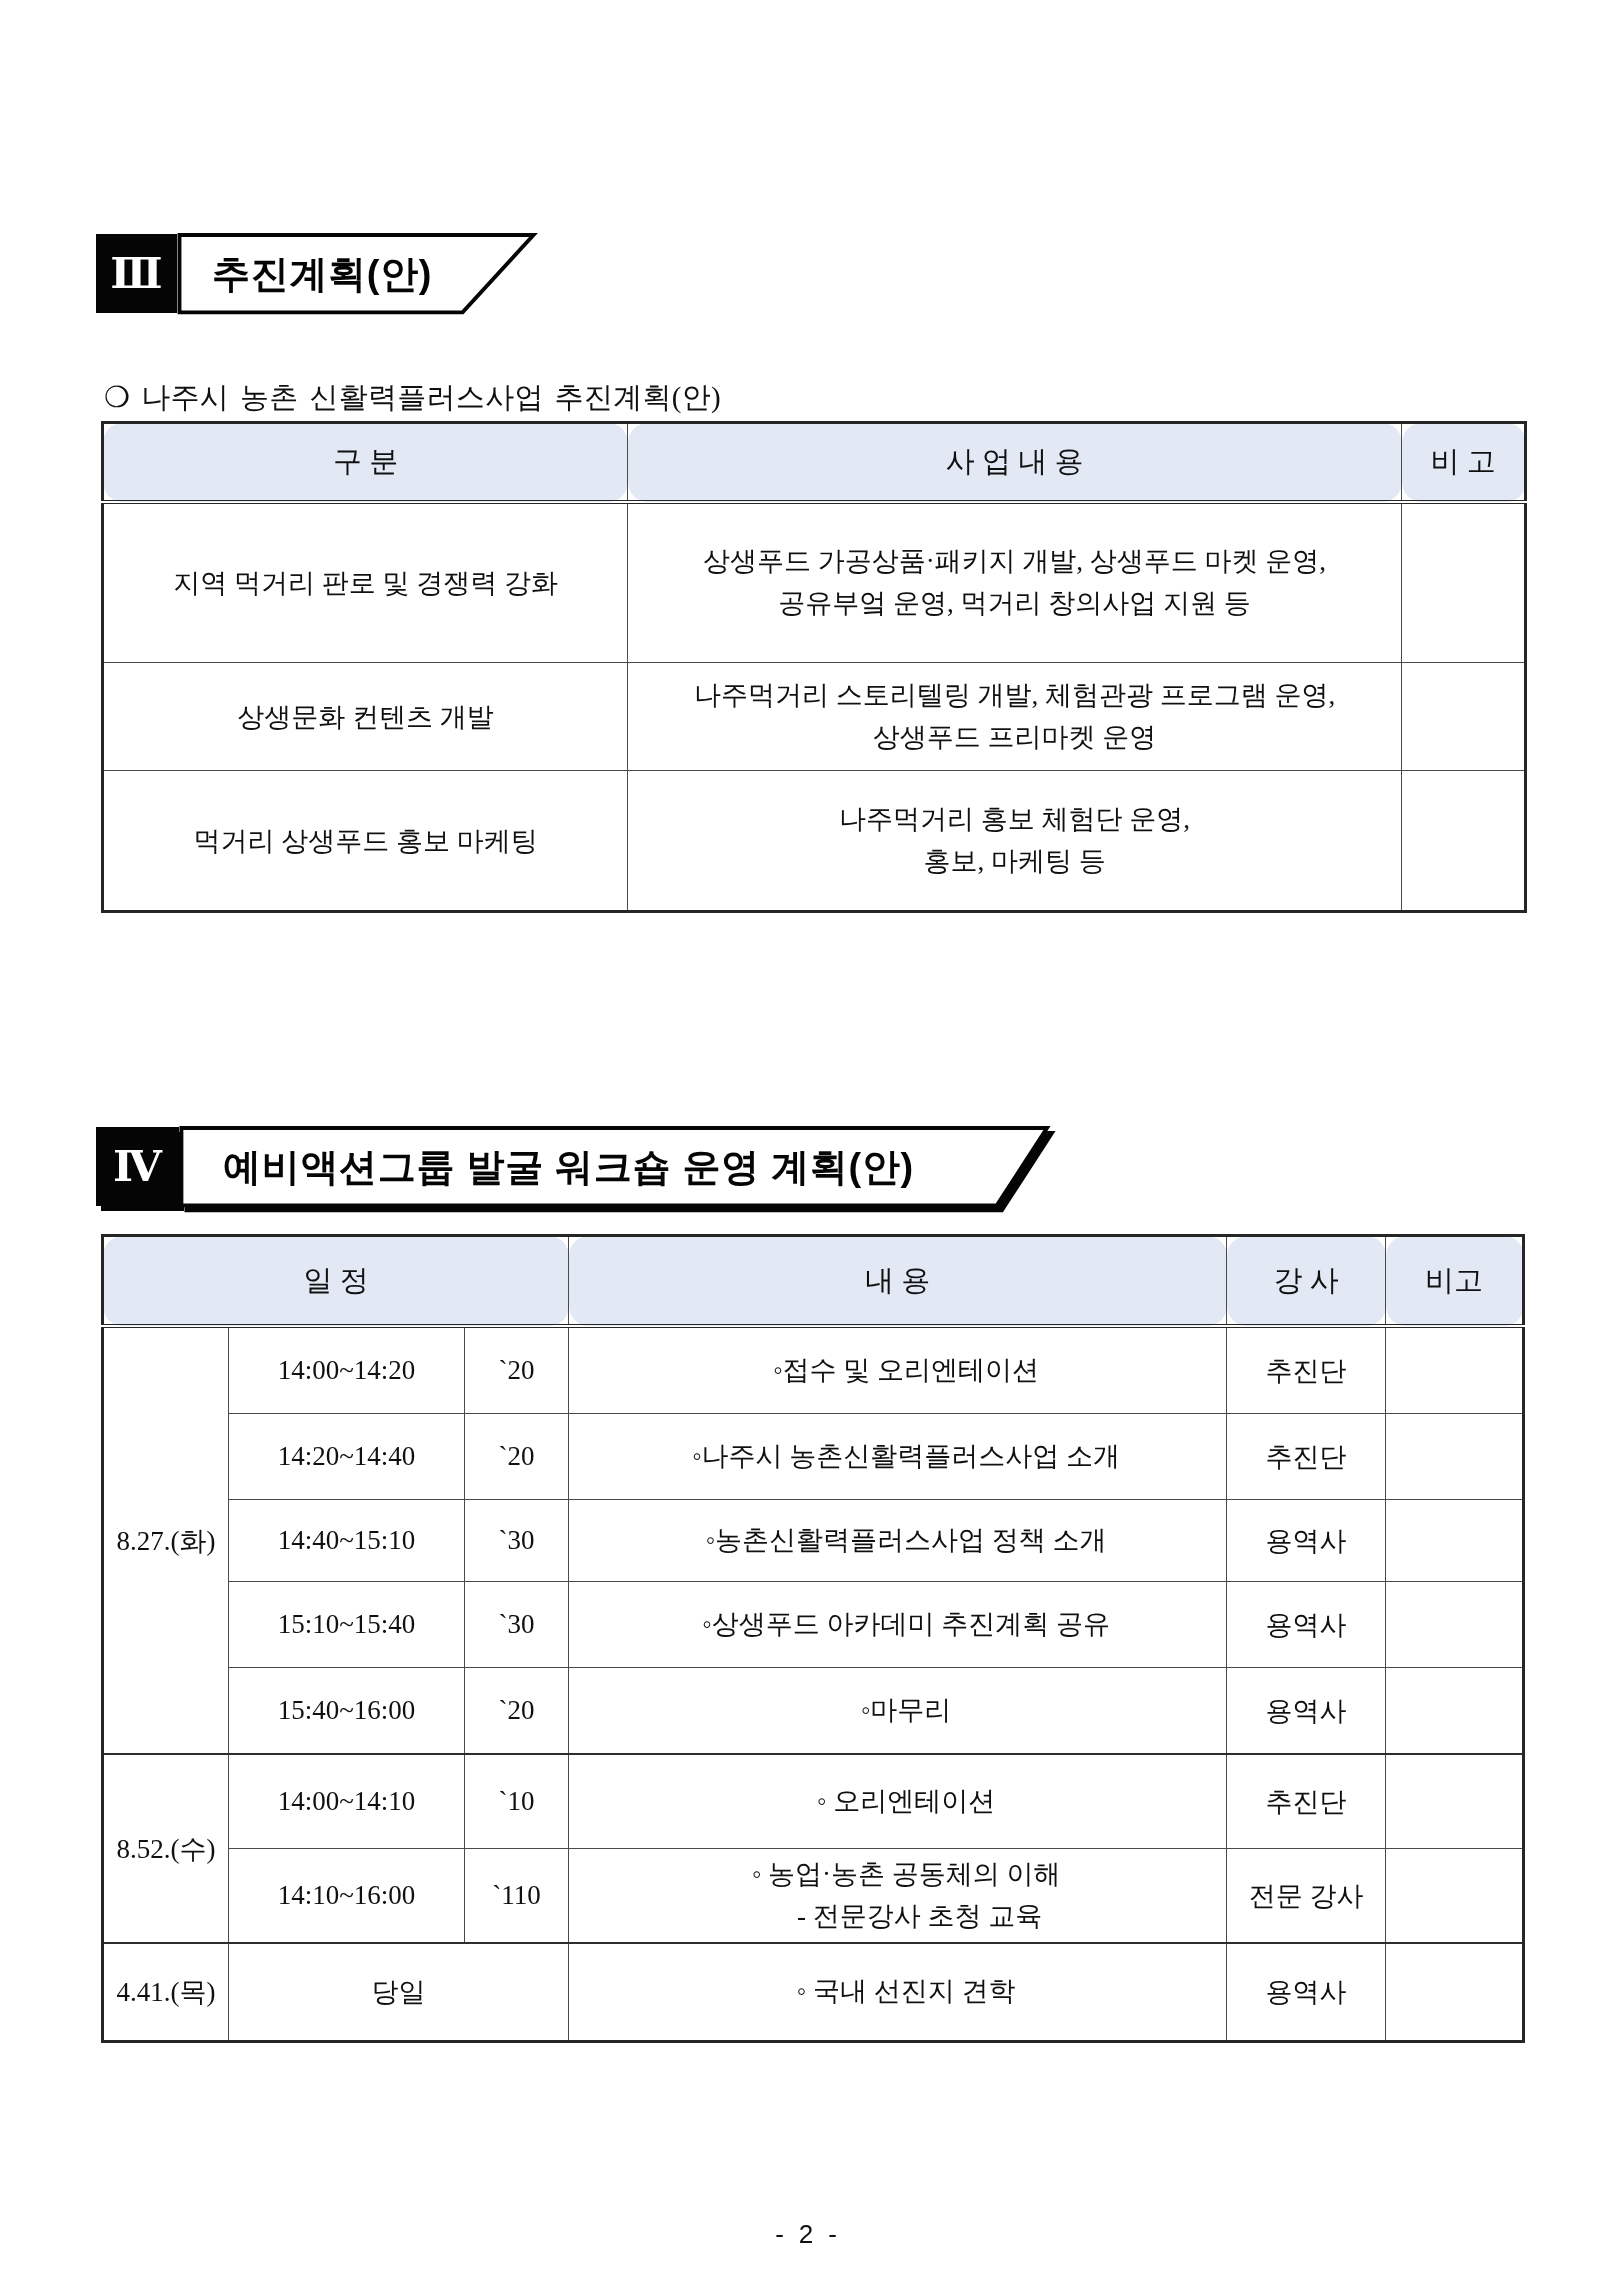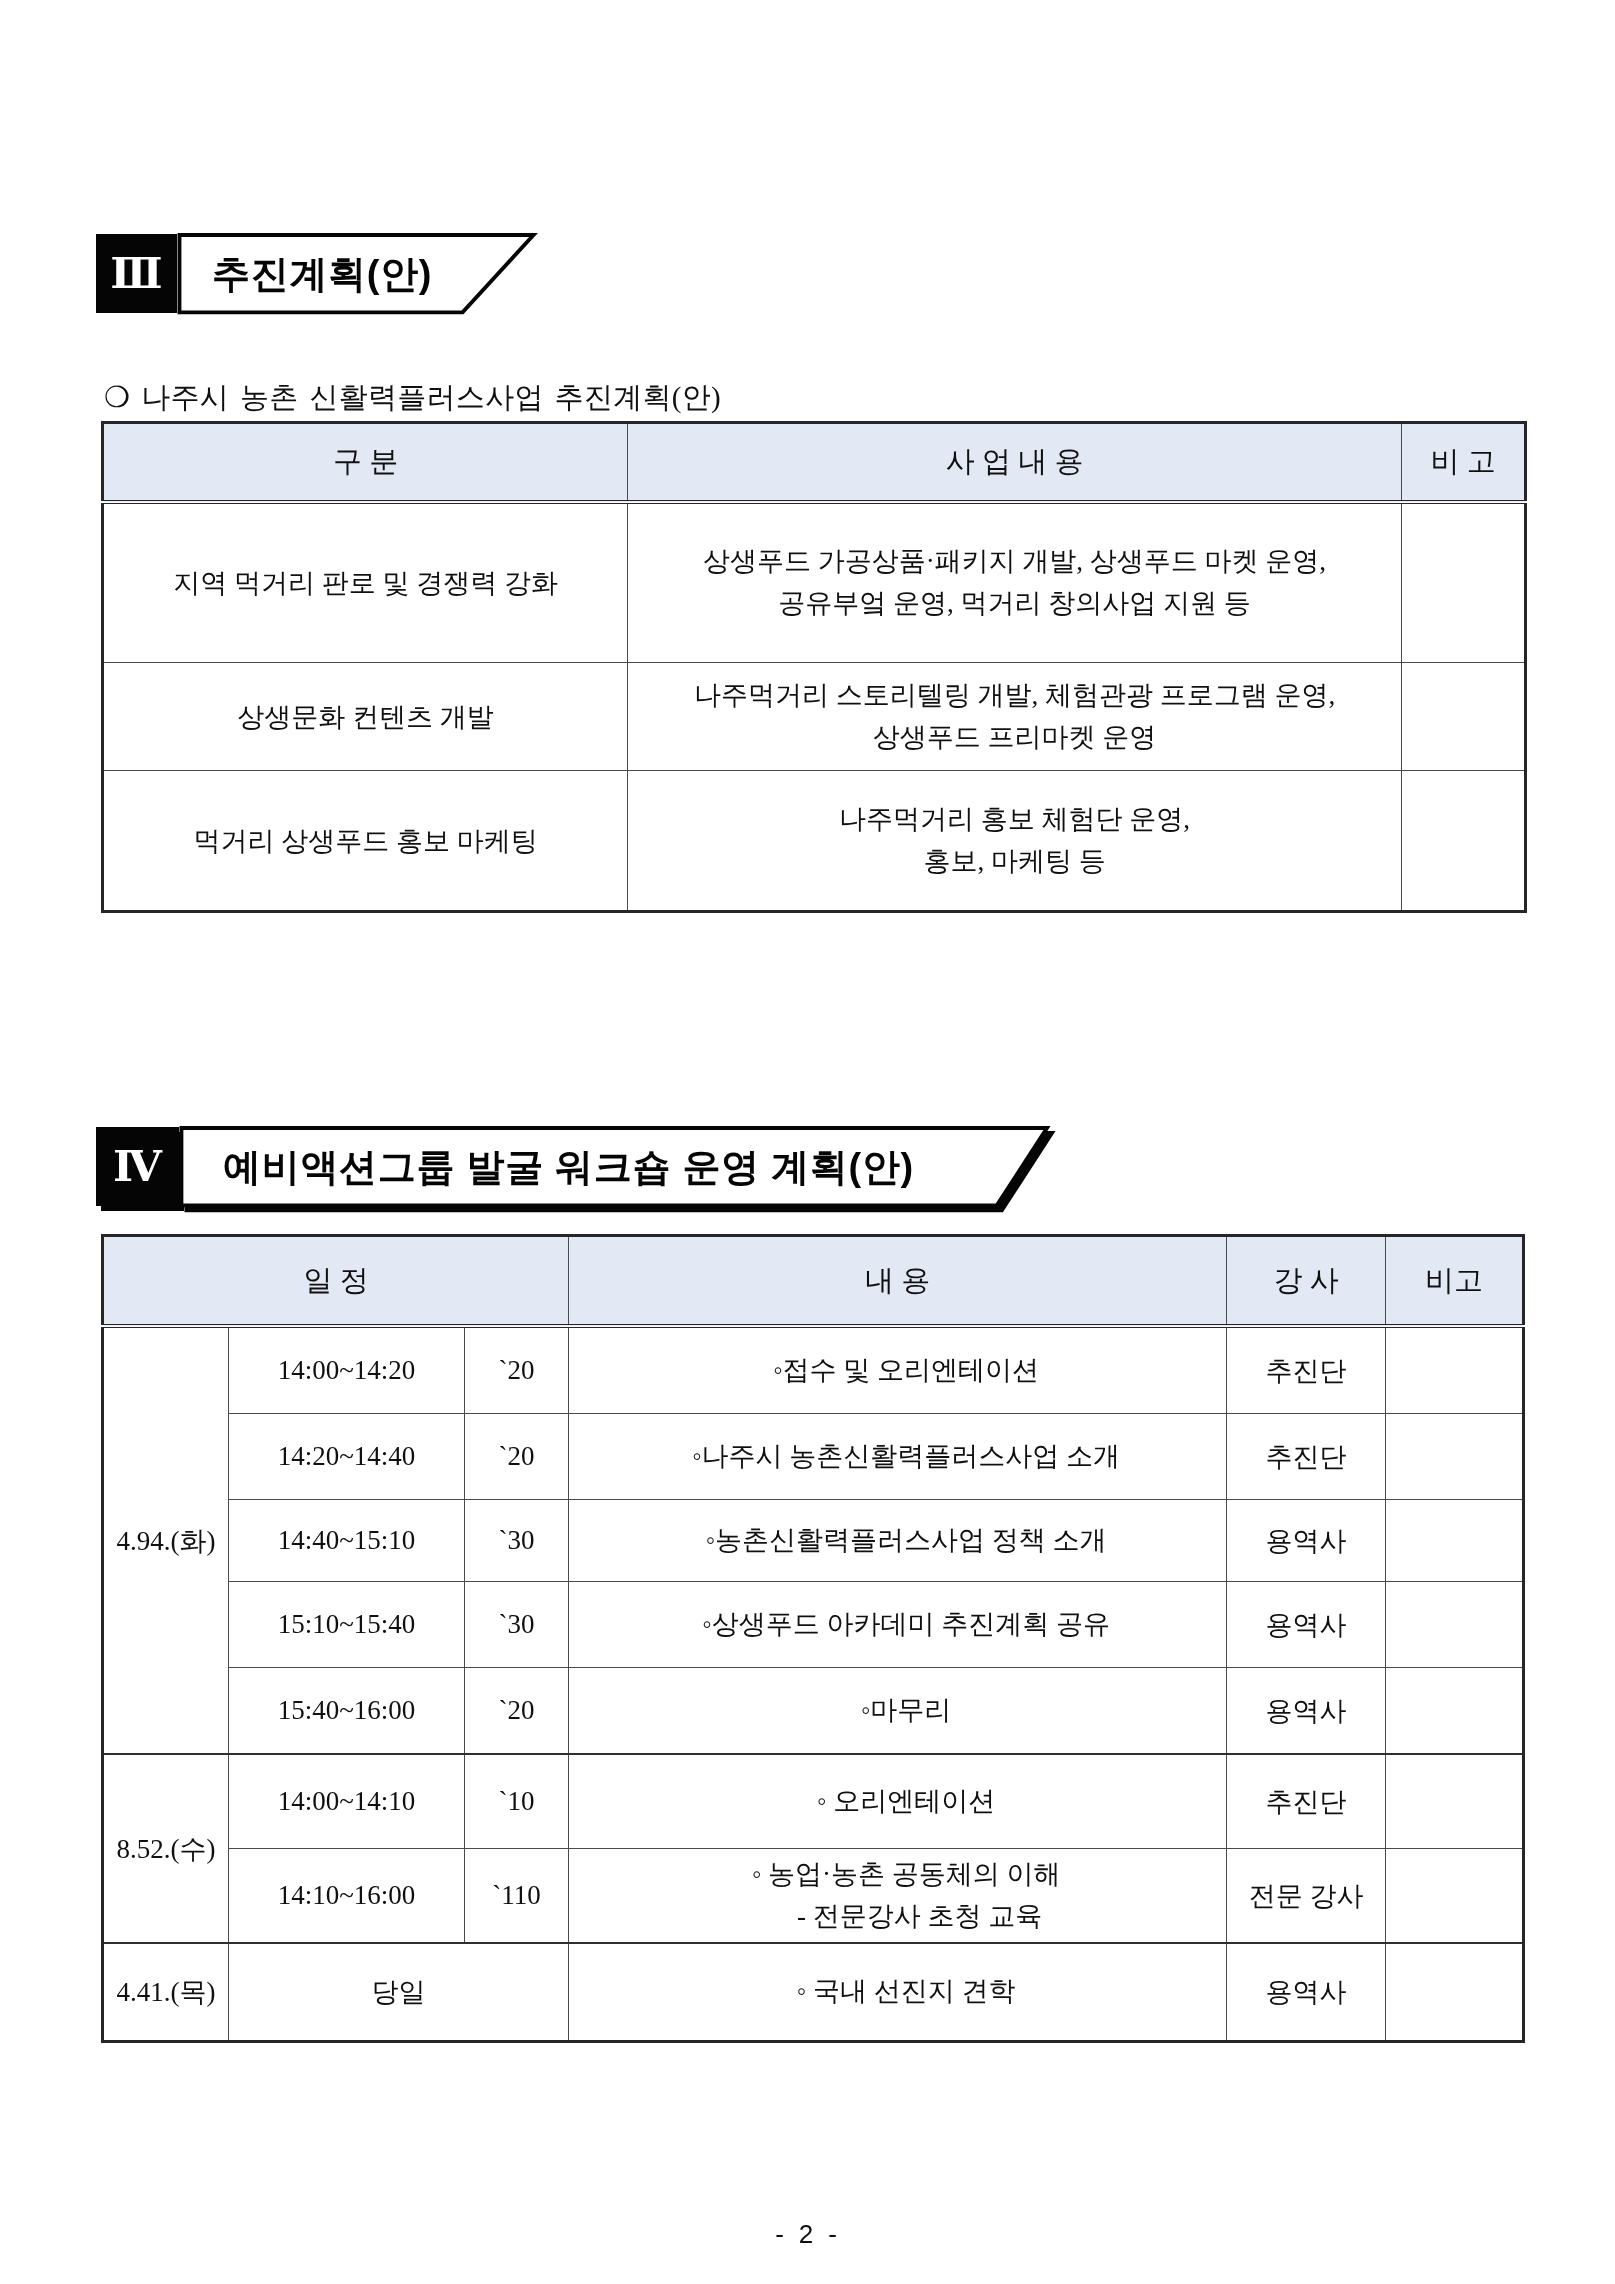--- a/index.html
+++ b/index.html
@@ -58,20 +58,21 @@
   }
   table.doc-table th, table.doc-table td {
     border:1.3px solid #4a4a4a;
     padding:0; vertical-align:middle;
     text-align:center;
   }
   table.doc-table th {
     background:#e2e9f4;
     font-weight:normal; font-size:29px;
     border-bottom:4.6px double #262626;
+    border-radius:20px;
   }
   #t1 { top:421px; font-size:27px; }
   #t2 { top:1234px; font-size:27px; }
 
   #t1 tr.hr  th { height:76px; }
   #t1 tr.r1 td { height:126px; }
   #t1 tr.r2 td { height:158px; }
   #t1 tr.r3 td { height:107px; }
   #t1 tr.r4 td { height:139px; }
 
@@ -176,21 +177,21 @@
     </colgroup>
     <tbody>
         <tr class="hr">
       <th colspan="3">일  정</th>
       <th>내  용</th>
       <th>강 사</th>
       <th>비고</th>
     </tr>
 
     <tr class="sa">
-      <td class="date" rowspan="5">4.94.(화)</td>
+      <td class="date" rowspan="5">8.27.(화)</td>
       <td class="time">14:00~14:20</td>
       <td class="dur">`20</td>
       <td class="cont">
         <span class="ln">◦접수 및 오리엔테이션</span>
       </td>
       <td class="lect">추진단</td>
       <td class="note"></td>
     </tr>
     <tr class="sa">
       <td class="time">14:20~14:40</td>

